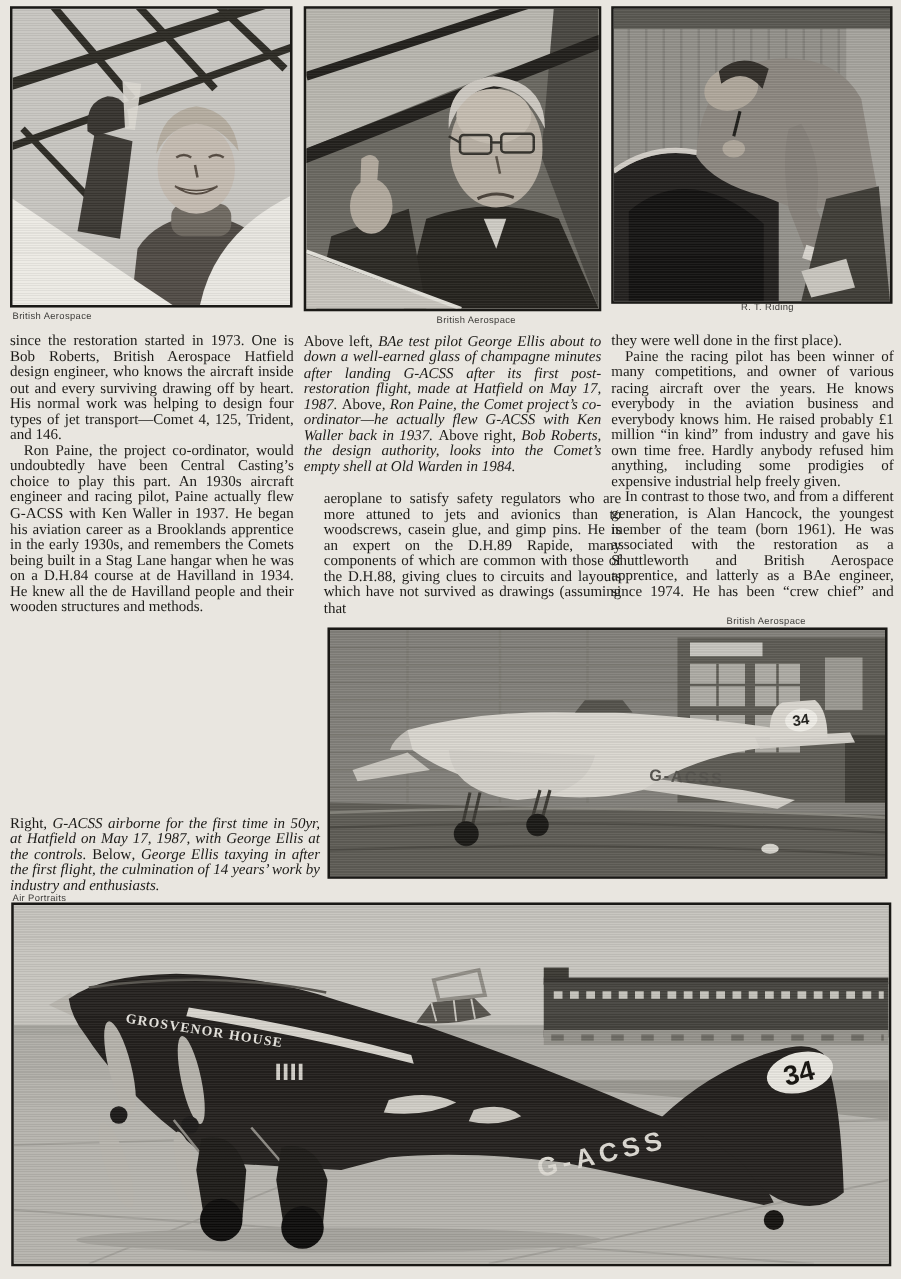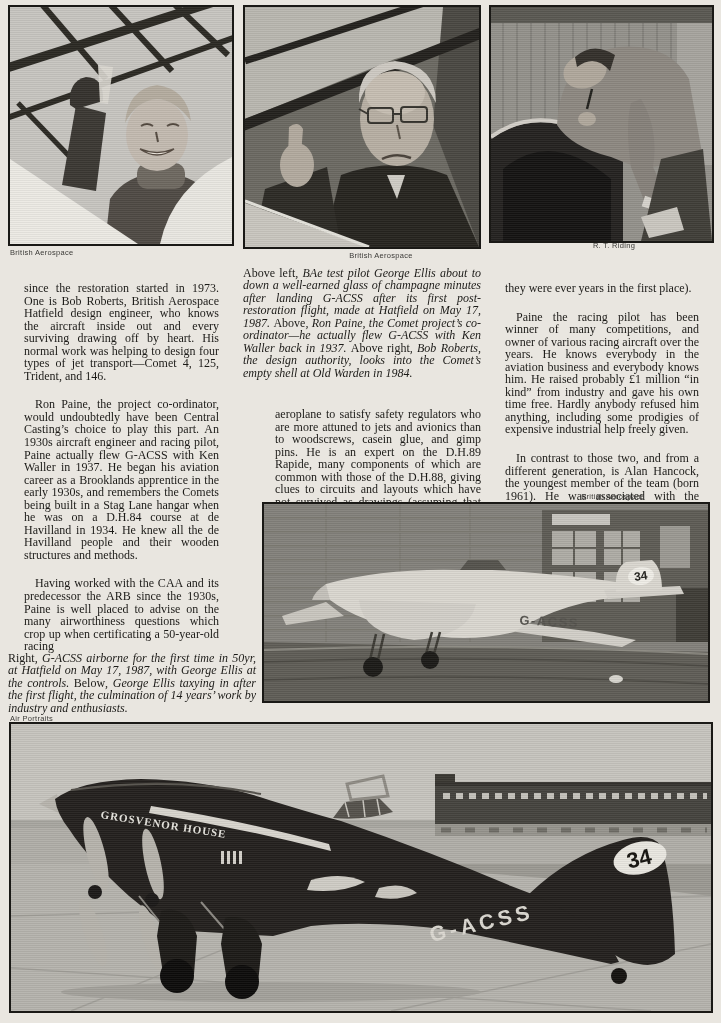--- a/index.html
+++ b/index.html
@@ -7,21 +7,21 @@
   #page{position:relative;width:721px;height:1023px;overflow:hidden;background:#e9e6e0}
   .photo{position:absolute;border:2px solid #1a1916;box-sizing:border-box;background:#c9c7c1;overflow:hidden}
   .photo svg{display:block;width:100%;height:100%}
   .photo::after{content:"";position:absolute;left:0;top:0;right:0;bottom:0;
     background:repeating-linear-gradient(0deg,rgba(255,255,255,.05) 0 1px,rgba(0,0,0,.05) 1px 2px);
     pointer-events:none}
   .credit{position:absolute;font-family:"Liberation Sans",sans-serif;font-size:7.5px;
     letter-spacing:.3px;color:#3b3a37;white-space:nowrap}
   .credit.r{text-align:center}
   .col{position:absolute;font-size:12px;line-height:12.55px;text-align:justify}
-  .para{margin:16px;text-align:justify}
+  .para{margin:0;text-align:justify}
   .para.ind{text-indent:11px}
   .para.cont{text-align-last:justify}
   .caption{position:absolute;font-size:12px;line-height:12.45px;font-style:italic;text-align:justify}
   .rich-b{font-style:normal;font-weight:400}
 </style>
 </head>
 <body>
 
 <div id="page">
 
@@ -105,31 +105,30 @@
       <path d="M96,102 l5,-20" stroke="#21201c" stroke-width="2.5" fill="none"></path>
       <path d="M170,152 L212,142 L221,234 L150,234 Z" fill="#403e38"></path>
       <path d="M150,210 L186,200 L193,223 L158,231 Z" fill="#cac7c0"></path>
     </svg>
   </figure>
   <div class="credit r" id="credit3" style="left:514px;top:241px;width:200px">R. T. Riding</div>
 
   <div class="col" id="col1" style="left:8px;top:266px;width:227px">
       <p class="para">since the restoration started in 1973. One is Bob Roberts, British Aerospace Hatfield design engineer, who knows the aircraft inside out and every surviving drawing off by heart. His normal work was helping to design four types of jet transport—Comet 4, 125, Trident, and 146.</p>
       <p class="para ind">Ron Paine, the project co-ordinator, would undoubtedly have been Central Casting’s choice to play this part. An 1930s aircraft engineer and racing pilot, Paine actually flew G-ACSS with Ken Waller in 1937. He began his aviation career as a Brooklands apprentice in the early 1930s, and remembers the Comets being built in a Stag Lane hangar when he was on a D.H.84 course at de Havilland in 1934. He knew all the de Havilland people and their wooden structures and methods.</p>
-      <p class="para ind cont">Having worked with the CAA and its predecessor the ARB since the 1930s, Paine is well placed to advise on the many airworthiness questions which crop up when certificating a 50-year-old racing</p>
     </div>
 
   <div class="caption" id="cap-top" style="left:243px;top:267px;width:238px"><span class="rich-b">Above left</span><span class="rich-i">, BAe test pilot George Ellis about to down a well-earned glass of champagne minutes after landing G-ACSS after its first post-restoration flight, made at Hatfield on May 17, 1987. </span><span class="rich-b">Above</span><span class="rich-i">, Ron Paine, the Comet project’s co-ordinator—he actually flew G-ACSS with Ken Waller back in 1937. </span><span class="rich-b">Above right</span><span class="rich-i">, Bob Roberts, the design authority, looks into the Comet’s empty shell at Old Warden in 1984.</span></div>
 
   <div class="col" id="col2" style="left:259px;top:392px;width:238px">
       <p class="para cont">aeroplane to satisfy safety regulators who are more attuned to jets and avionics than to woodscrews, casein glue, and gimp pins. He is an expert on the D.H.89 Rapide, many components of which are common with those of the D.H.88, giving clues to circuits and layouts which have not survived as drawings (assuming that</p>
     </div>
 
   <div class="col" id="col3" style="left:489px;top:266px;width:226px">
-      <p class="para">they were ever years in the first place).</p>
+      <p class="para">they were well done in the first place).</p>
       <p class="para ind">Paine the racing pilot has been winner of many competitions, and owner of various racing aircraft over the years. He knows everybody in the aviation business and everybody knows him. He raised probably £1 million “in kind” from industry and gave his own time free. Hardly anybody refused him anything, including some prodigies of expensive industrial help freely given.</p>
       <p class="para ind cont">In contrast to those two, and from a different generation, is Alan Hancock, the youngest member of the team (born 1961). He was associated with the restoration as a Shuttleworth and British Aerospace apprentice, and latterly as a BAe engineer, since 1974. He has been “crew chief” and</p>
     </div>
 
   <div class="credit r" id="credit4" style="left:513px;top:492px;width:200px">British Aerospace</div>
 
   <figure class="photo" id="photo4" style="left:262px;top:502px;width:448px;height:201px;margin:0">
     <svg viewBox="0 0 444 197" preserveAspectRatio="none">
       <rect width="444" height="197" fill="#83817b"></rect>
       <g stroke="#78766f" stroke-width="1">

